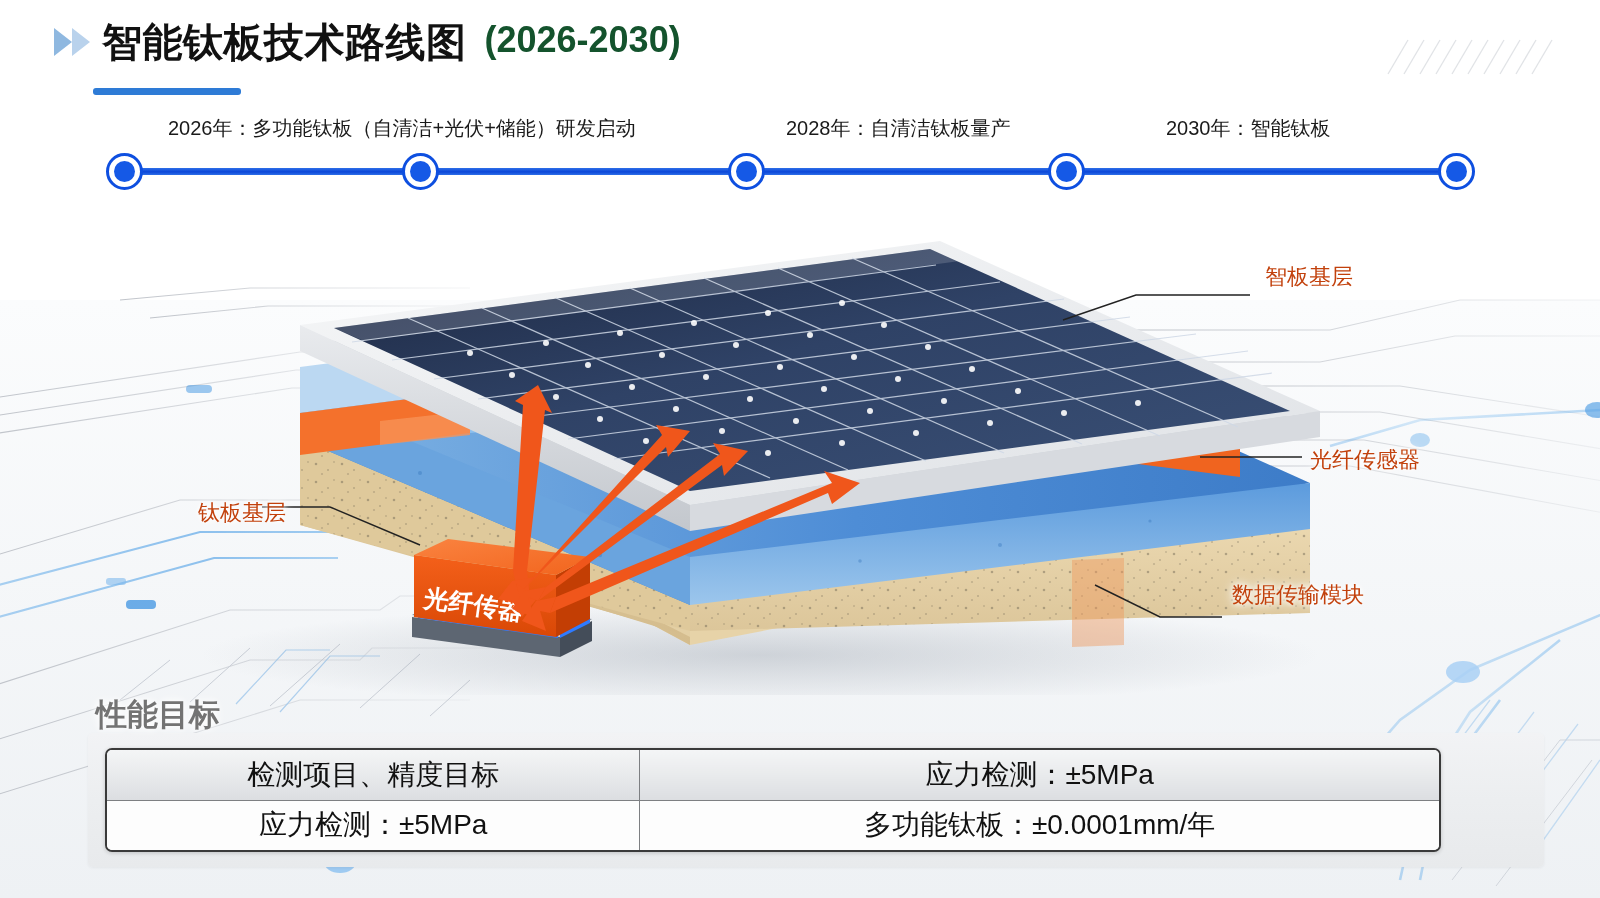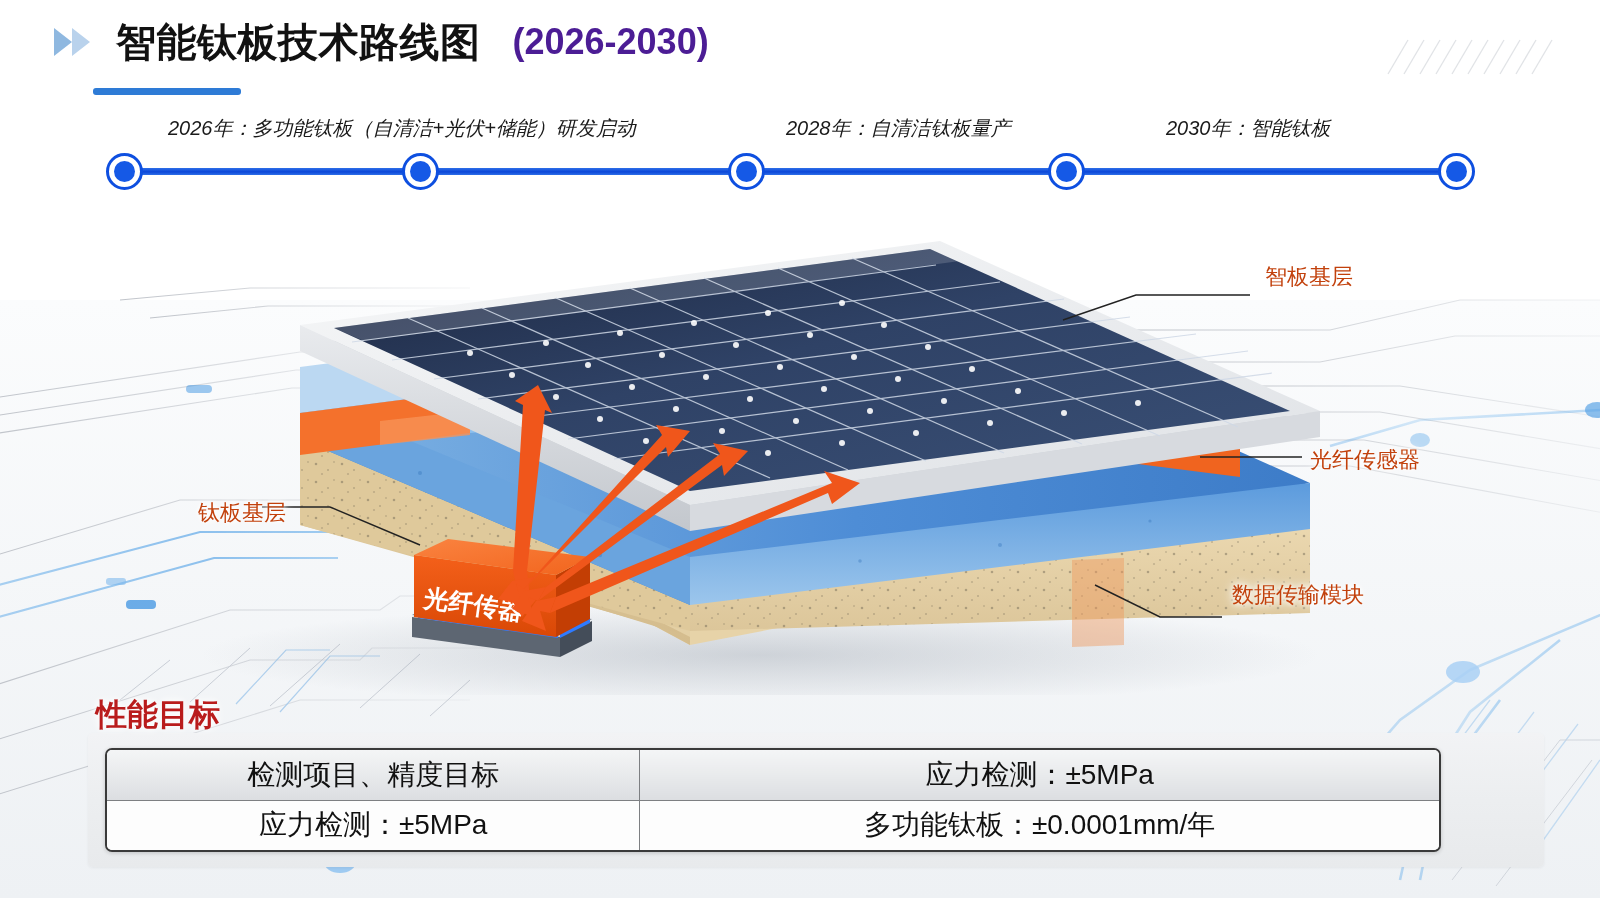--- a/index.html
+++ b/index.html
@@ -15,29 +15,29 @@
     background: #ffffff;
     overflow: hidden;
   }
 
   
   .bg-art { position: absolute; inset: 0; z-index: 0; pointer-events: none; }
 
   
   .title-row {
     position: absolute; left: 52px; top: 22px;
-    display: flex; align-items: center; gap: 22px; z-index: 5;
+    display: flex; gap: 8px; z-index: 5;
   }
   .chevrons { display: flex; align-items: center; }
   .title-main {
     font-size: 40px; font-weight: bold; color: #111111;
     letter-spacing: 0.5px; white-space: nowrap; line-height: 1;
   }
   .title-years {
-    font-size: 36px; font-weight: bold; color: #4c1d95;
+    font-size: 36px; font-weight: bold; color: #14532d;
     white-space: nowrap; line-height: 1; margin-left: 10px;
   }
   .title-underline {
     position: absolute; left: 93px; top: 88px;
     width: 148px; height: 7px; border-radius: 3px;
     background: #2E7BD6; z-index: 5;
   }
   .corner-hatch {
     position: absolute; right: 38px; top: 36px;
     width: 180px; height: 42px; z-index: 4; opacity: .5;
@@ -56,39 +56,39 @@
     background: #ffffff;
     border: 3px solid #0E4FE0;
     display: flex; align-items: center; justify-content: center;
   }
   .tl-dot i {
     display: block; width: 21px; height: 21px; border-radius: 50%;
     background: #1559E6;
   }
   .tl-label {
     position: absolute; font-size: 20px; color: #1a1a1a;
-    white-space: nowrap; line-height: 1.25; font-style: italic;
+    white-space: nowrap; line-height: 1.25;
   }
   .tl-label.above { top: 4px; }
   .tl-label.below { top: 80px; }
 
   
   .illus { position: absolute; left: 0; top: 225px; width: 1600px; height: 470px; z-index: 3; }
 
   
   .callout {
     position: absolute; font-size: 22px; font-weight: normal;
     color: #c2410c; white-space: nowrap; z-index: 8;
     text-shadow: 0 0 5px #fff, 0 0 9px #fff, 0 0 14px #fff;
   }
 
   
   .perf-title {
     position: absolute; left: 96px; top: 694px;
-    font-size: 31px; font-weight: bold; color: #b91c1c; z-index: 9;
+    font-size: 31px; font-weight: bold; color: #737373; z-index: 9;
     text-shadow: 0 0 6px #fff, 0 0 12px #fff;
   }
   .perf-panel {
     position: absolute; left: 88px; top: 733px;
     width: 1456px; height: 134px;
     background: linear-gradient(180deg,#f2f3f5 0%, #eceef0 50%, #e8eaec 100%);
     border-radius: 5px; z-index: 7;
     box-shadow: 0 1px 3px rgba(0,0,0,.05);
   }
   .perf-table {

